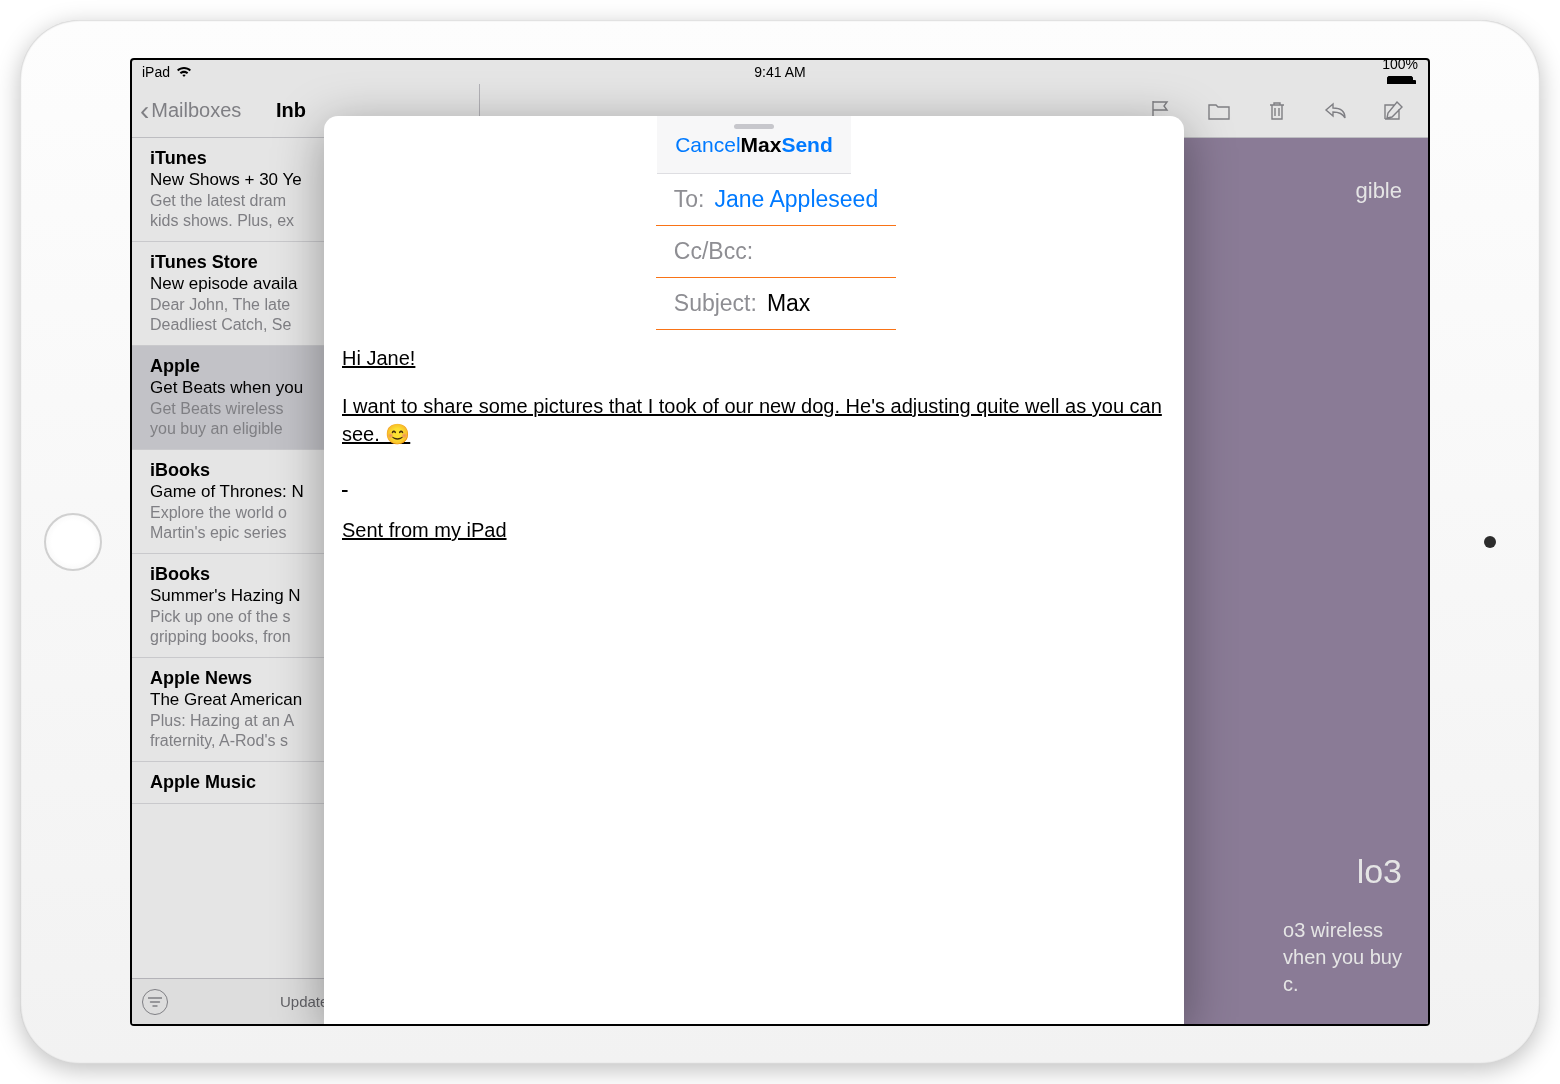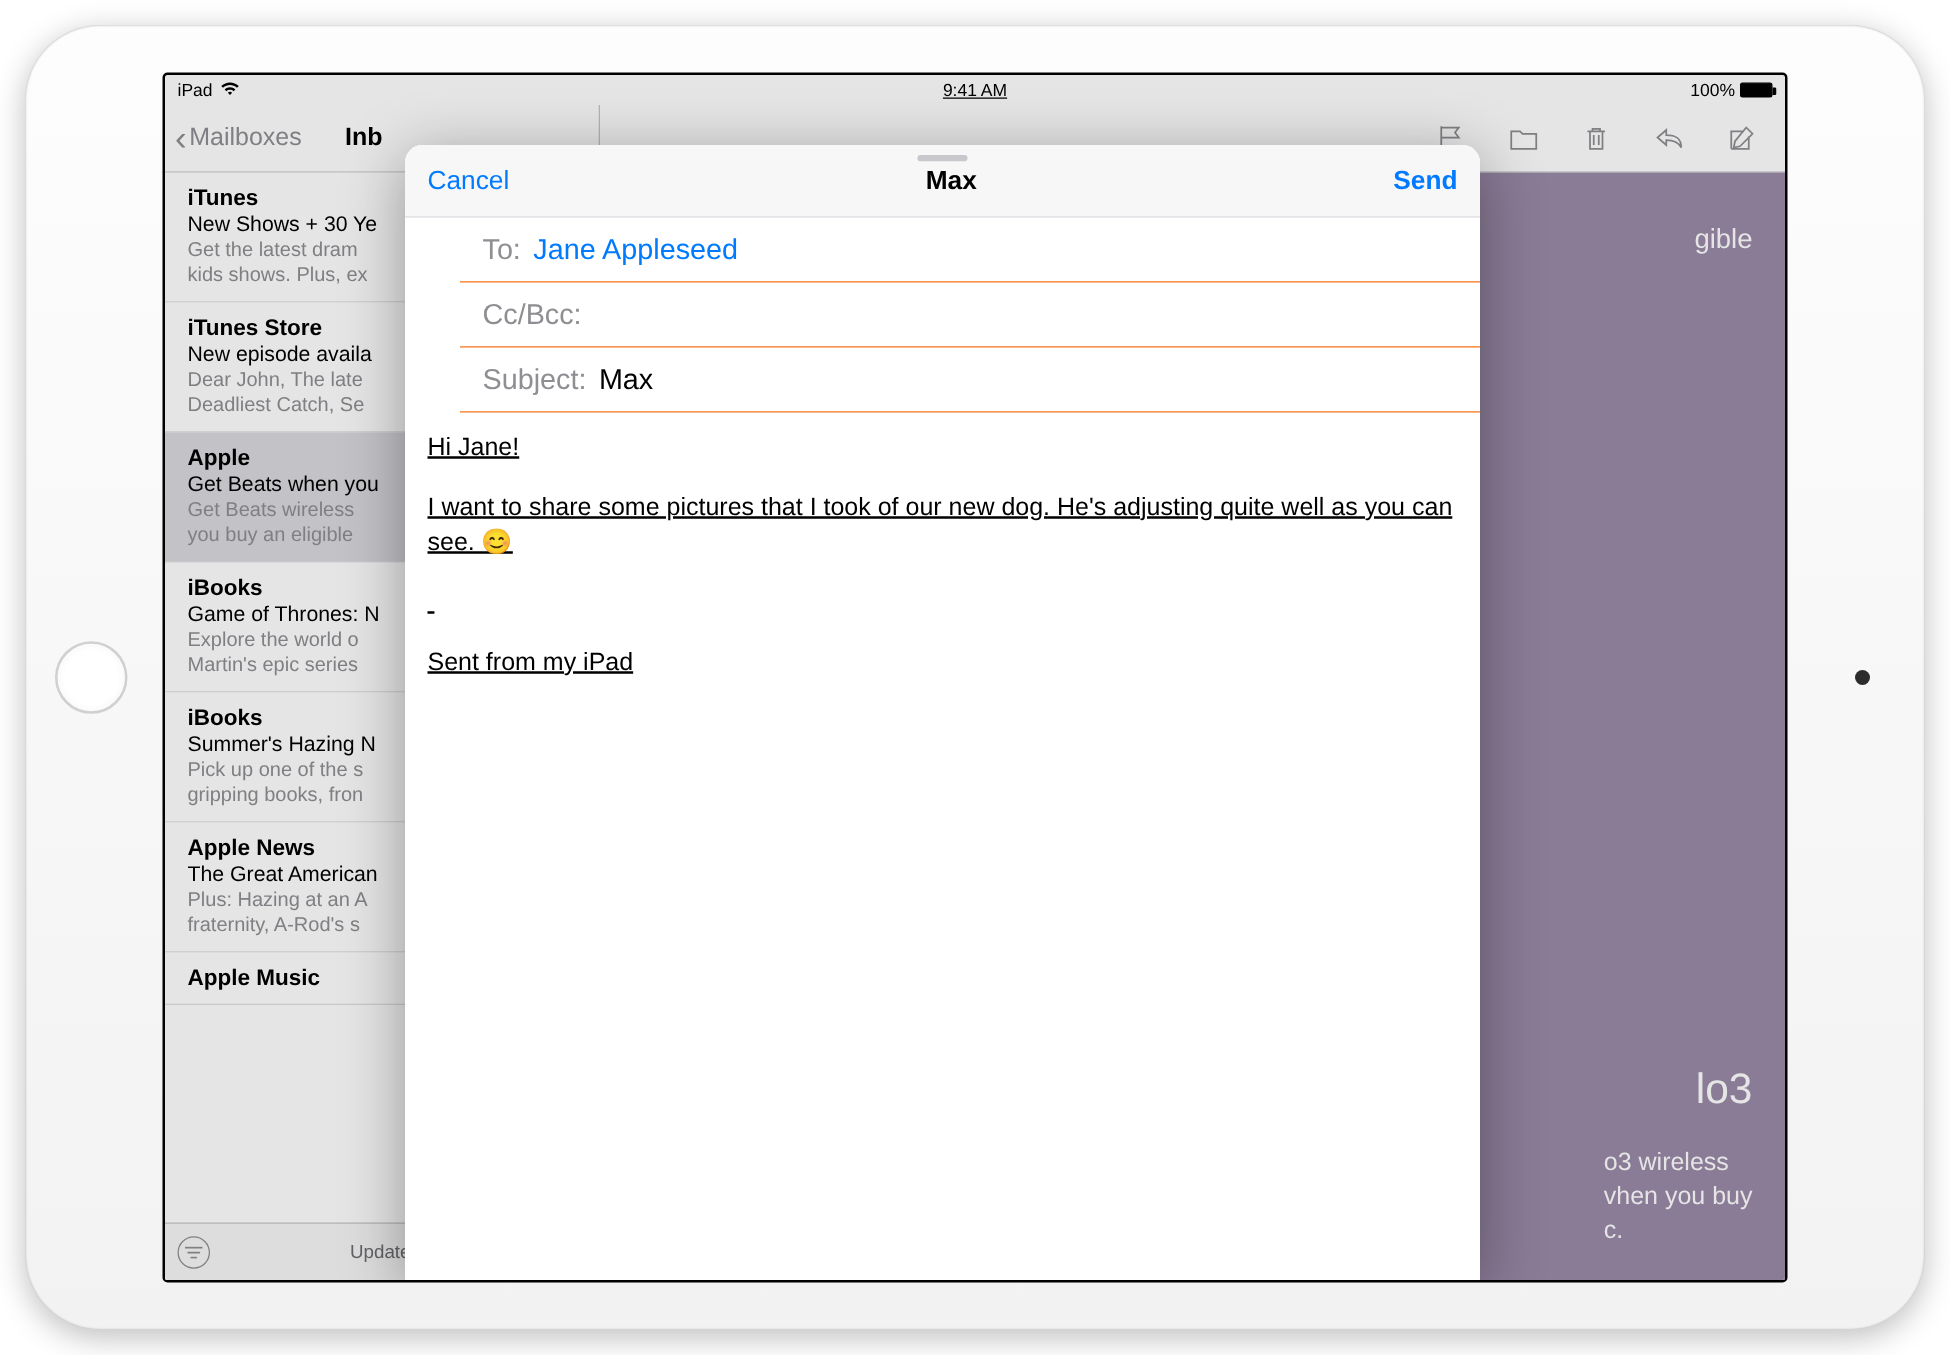--- a/index.html
+++ b/index.html
@@ -60,22 +60,22 @@
   
   .statusbar {
     height: 24px;
     display: flex;
     align-items: center;
     font-size: 14px;
     padding: 0 10px;
     position: relative;
   }
   .statusbar .left { display:flex; align-items:flex-start; gap:6px; }
-  .statusbar .center { position:absolute; left:50%; transform:translateX(-50%); font-weight:500;text-decoration:underline; }
-  .statusbar .right { margin-left:auto; display:flex; align-items:center; gap:4px; }
+  .statusbar .center { position:absolute; left:50%; transform:translateX(-50%); font-weight:500; }
+  .statusbar .right { margin-left:auto; display:flex; align-items:center; gap:4px;flex-direction:column; }
   .wifi-icon { font-size:15px; }
   .battery {
     width: 26px; height: 12px;
     border: 1.5px solid #000; border-radius: 2px;
     position: relative; background:#000;
   }
   .battery::after {
     content:""; position:absolute; right:-4px; top:3px;
     width:3px; height:6px; background:#000; border-radius:0 1px 1px 0;
   }
@@ -163,20 +163,21 @@
   .compose {
     position:absolute;
     left:192px; right:244px;
     top:56px; bottom:0;
     background:#fff;
     border-radius:14px 14px 0 0;
     box-shadow: 0 10px 50px rgba(0,0,0,0.35);
     z-index:10;
     display:flex; flex-direction:column;
     overflow:hidden;
+    align-items:center;
   }
   .compose-header {
     height:58px;
     background:#f7f7f8;
     border-bottom:1px solid #dedee2;
     display:flex; align-items:center; justify-content:space-between;
     padding:0 18px;
     position:relative;
   }
   .grab-handle {

